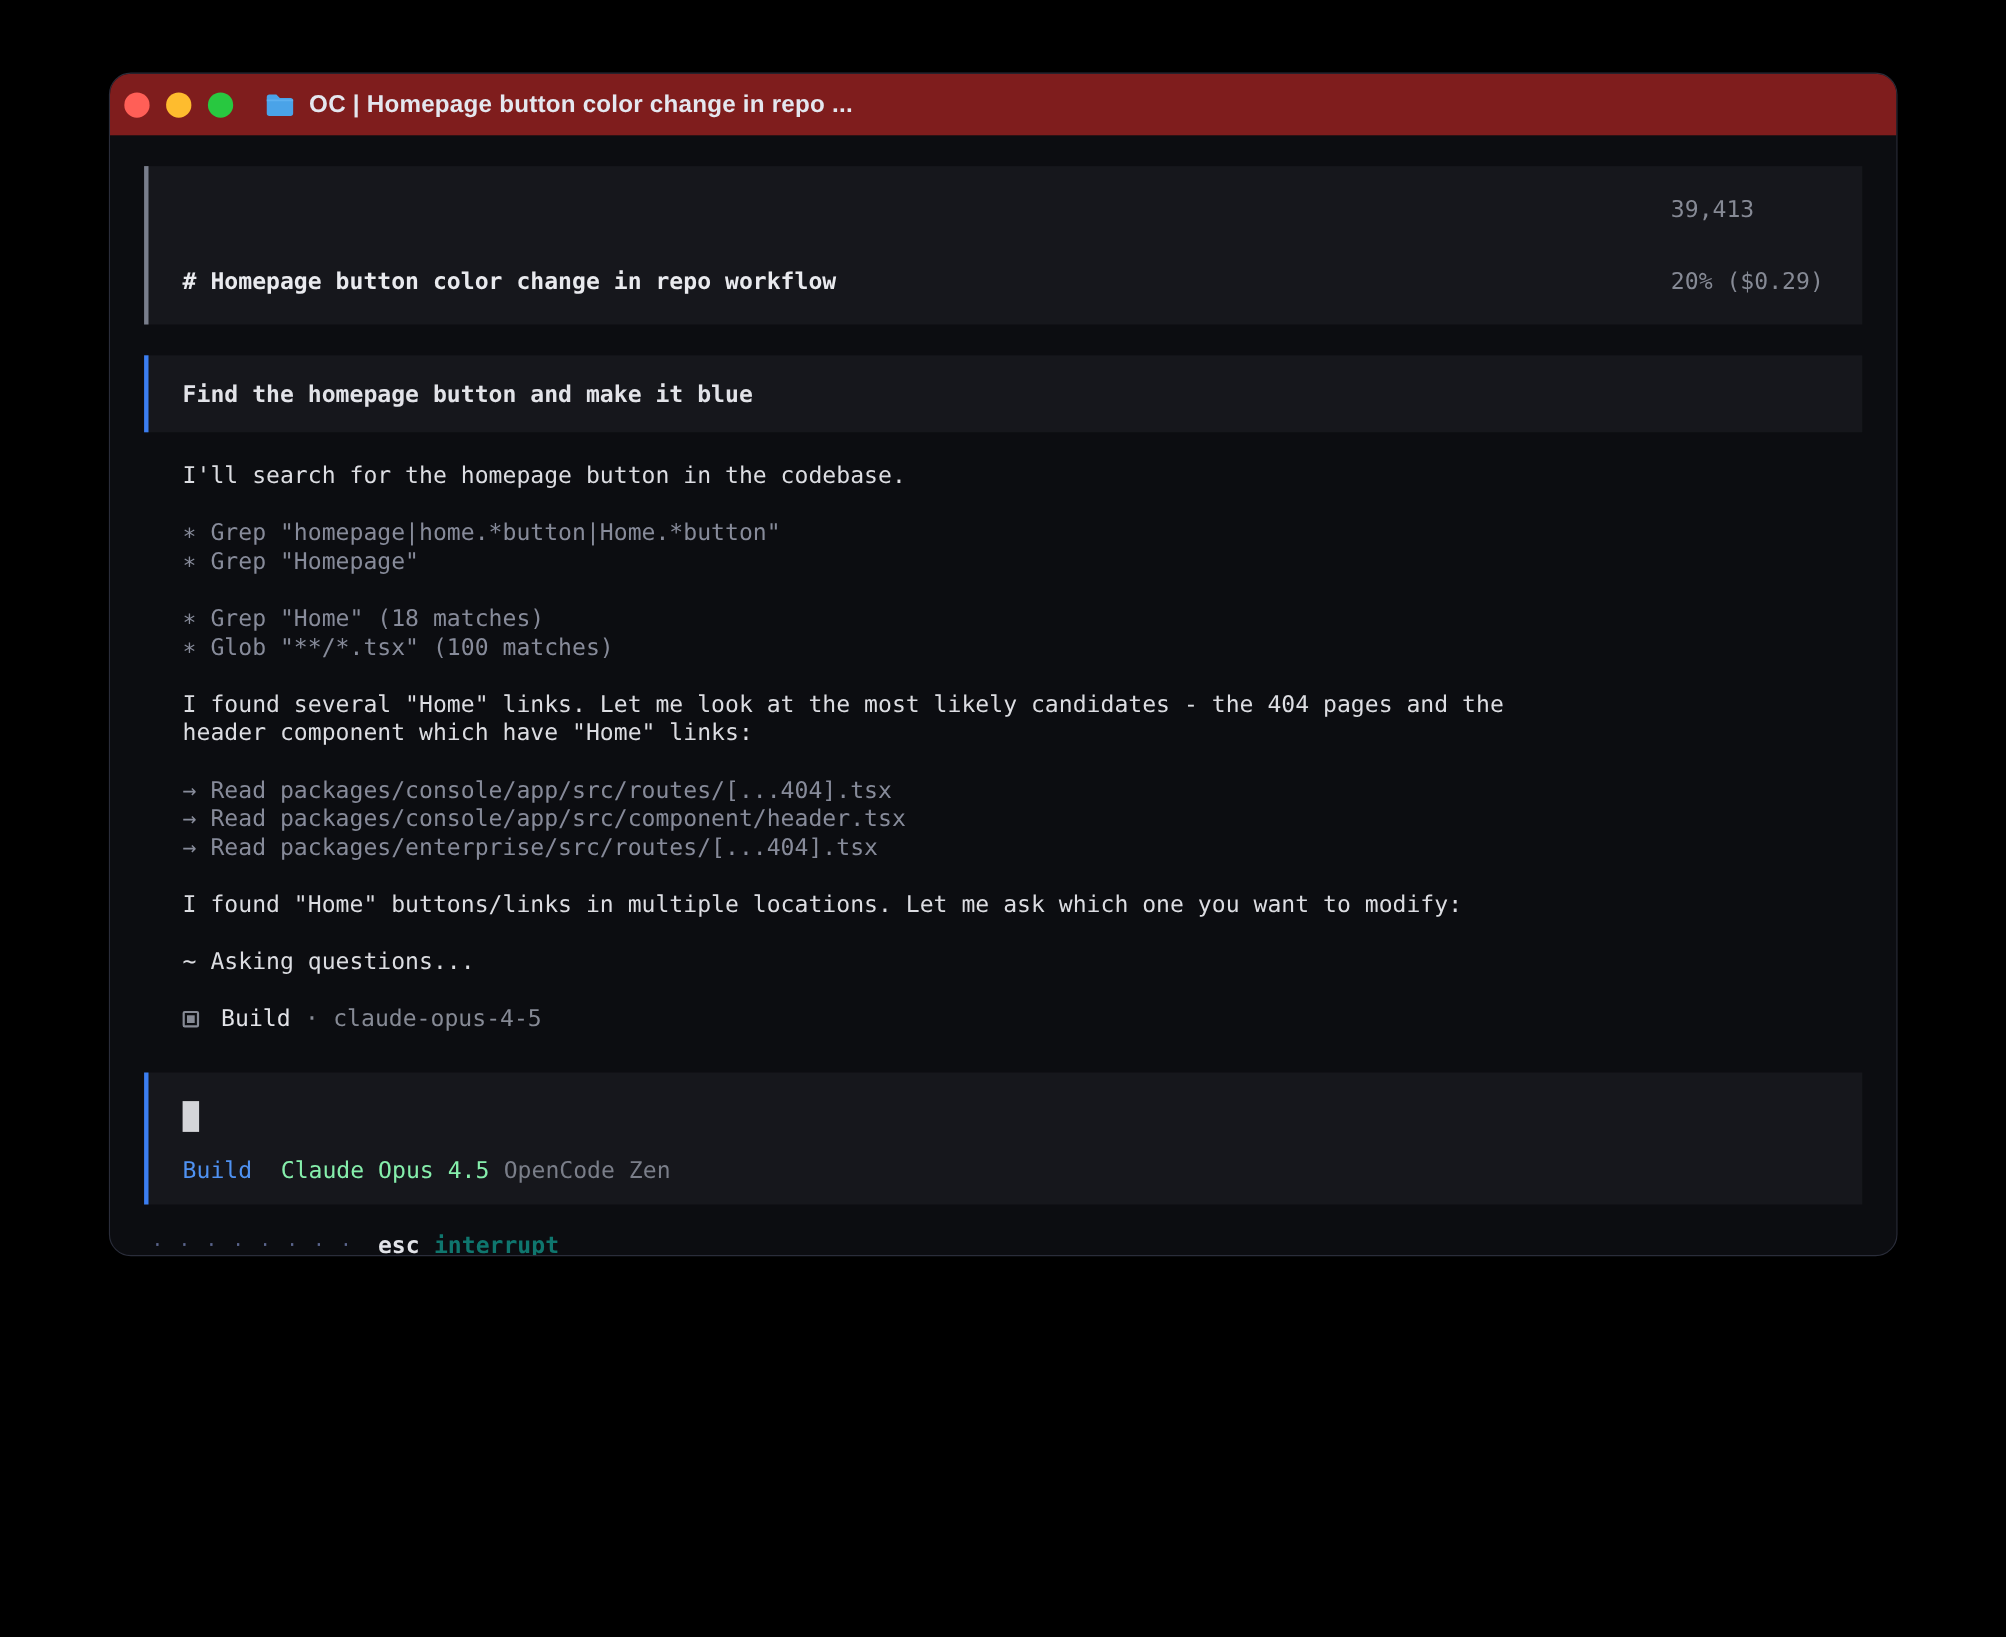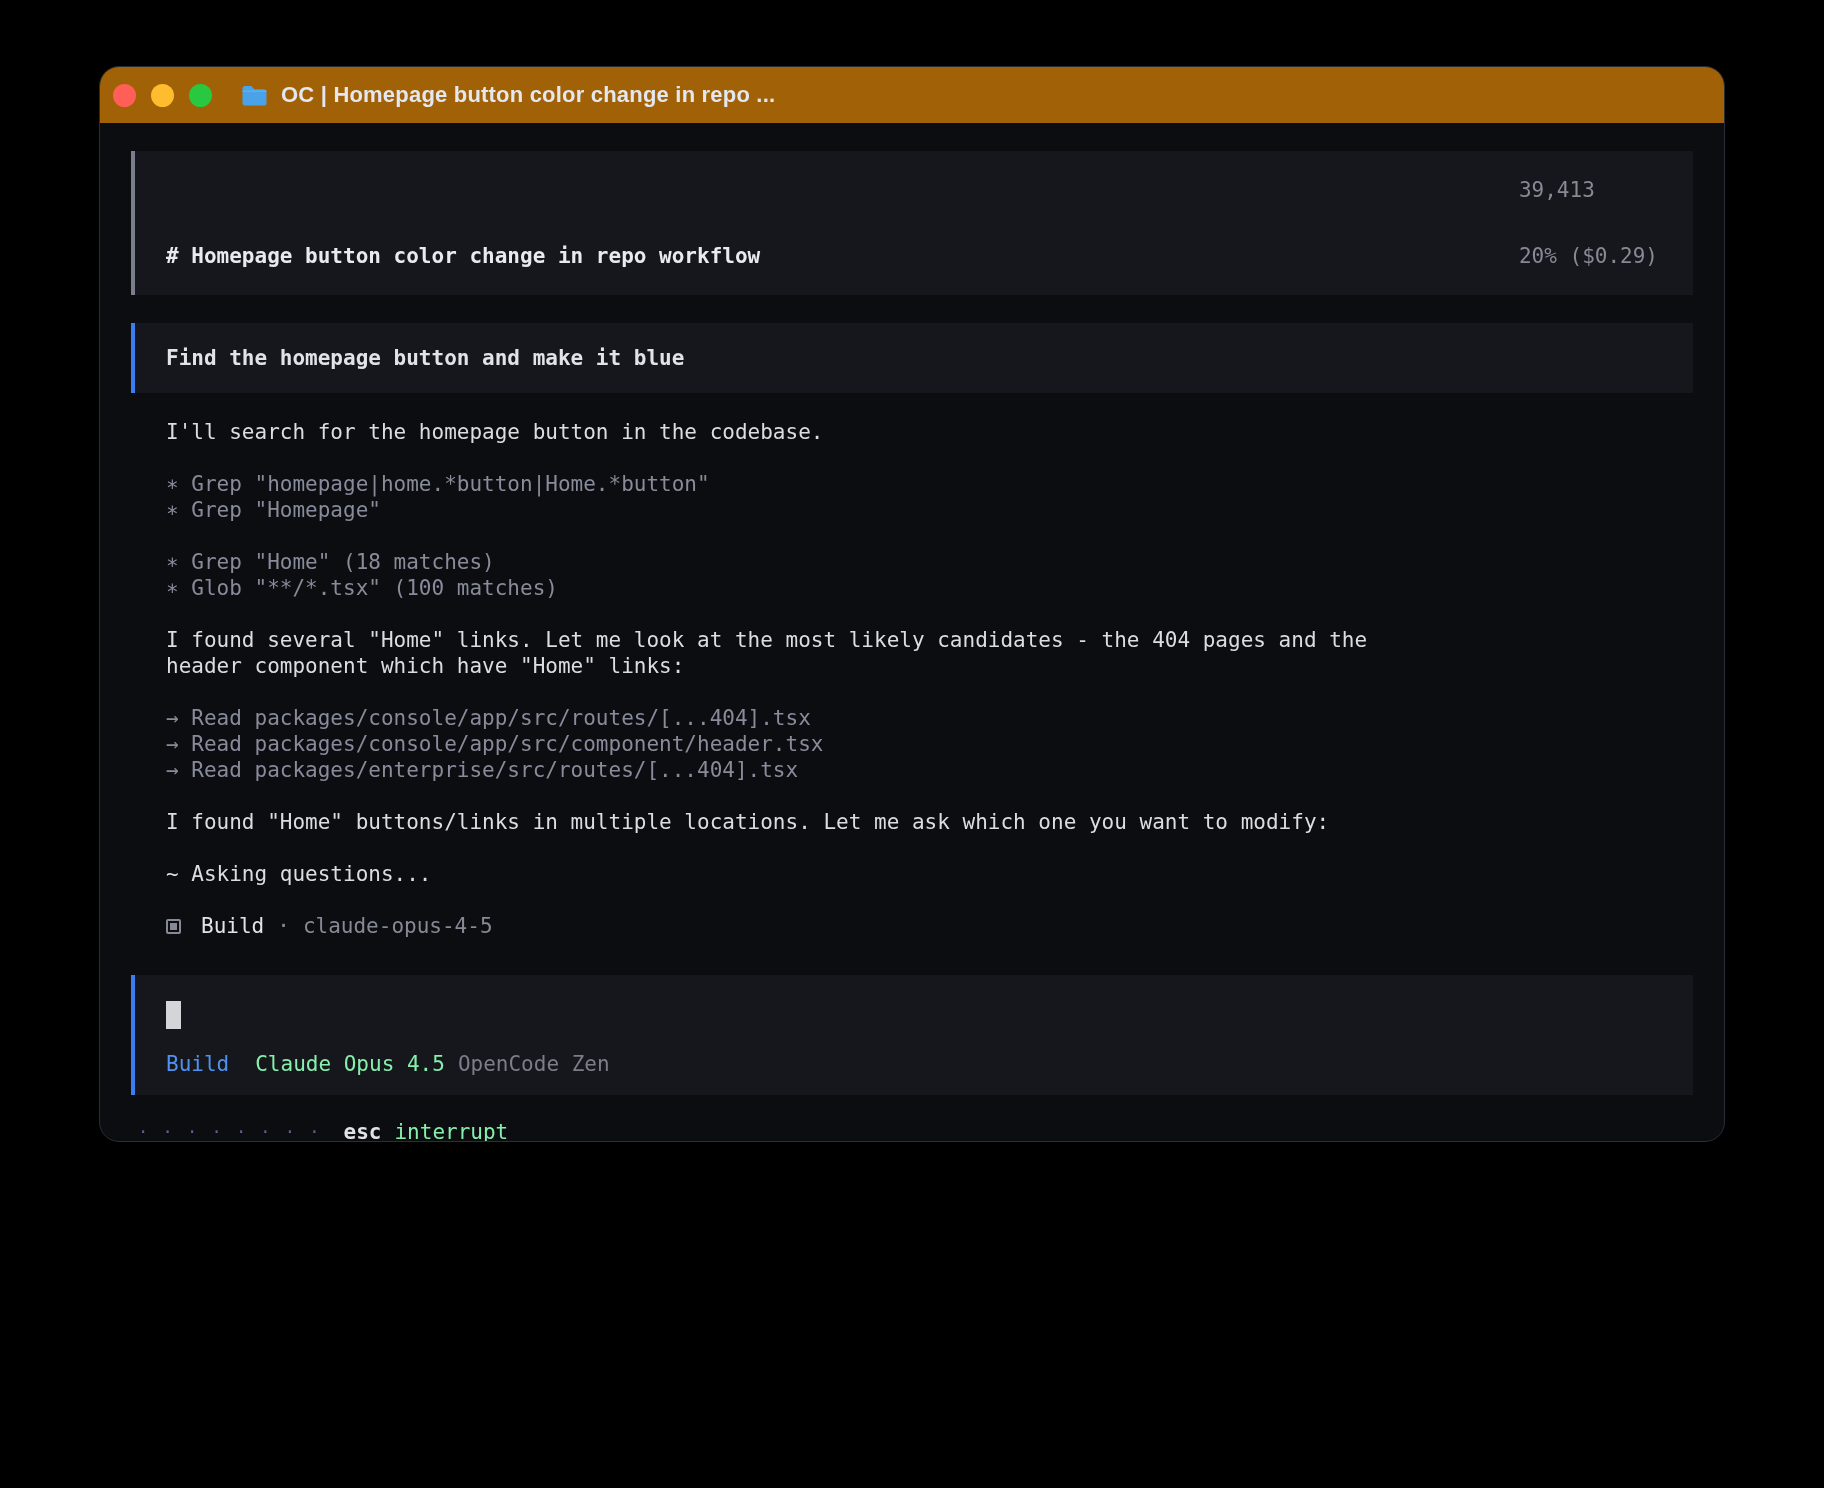--- a/index.html
+++ b/index.html
@@ -8,21 +8,21 @@
     width:1824px; height:1488px; position:relative; overflow:hidden;
     font-family:"DejaVu Sans Mono", monospace;
   }
   .window {
     position:absolute; left:99px; top:66px; width:1626px; height:1076px;
     background:#0c0d11; border-radius:20px; overflow:hidden;
     border:1px solid #2a2d3a;
     box-shadow:0 30px 80px rgba(0,0,0,.9);
   }
   .titlebar {
-    height:56px; background:#a16207; display:flex; align-items:center;
+    height:56px; background:#7f1d1d; display:flex; align-items:center;
     padding:0 13px;
   }
   .lights { display:flex; align-items:center; gap:15px; }
   .light { width:23px; height:23px; border-radius:50%; }
   .light.red { background:#ff5f57; }
   .light.yellow { background:#febc2e; }
   .light.green { background:#28c840; }
   .folder-wrap { margin-left:29px; margin-right:13px; display:flex; align-items:center; }
   .win-title {
     color:#e4e7ef; font-family:"Liberation Sans", sans-serif;
@@ -68,21 +68,21 @@
   .model { color:#86efac; }
   .provider { color:#7a7e89; margin-left:13px; }
 
   .statusbar {
     display:flex; justify-content:space-between; align-items:center;
     margin:24px 35px 0 7px;
   }
   .sb-left { display:flex; align-items:center; }
   .spinner { color:#5a648c; font-size:17px; letter-spacing:2px; margin-right:22px; }
   .key { color:#e2e3e8; font-weight:bold; }
-  .hint { color:#86efac; margin-left:13px; }
+  .hint { color:#0f766e; margin-left:13px;font-weight:bold; }
   .sb-right { display:flex; align-items:center; gap:28px; }
   .shortcut { display:flex; align-items:baseline; white-space:nowrap; }
 </style>
 </head>
 <body>
 
 <div class="window">
 
   <div class="titlebar">
     <div class="lights">

